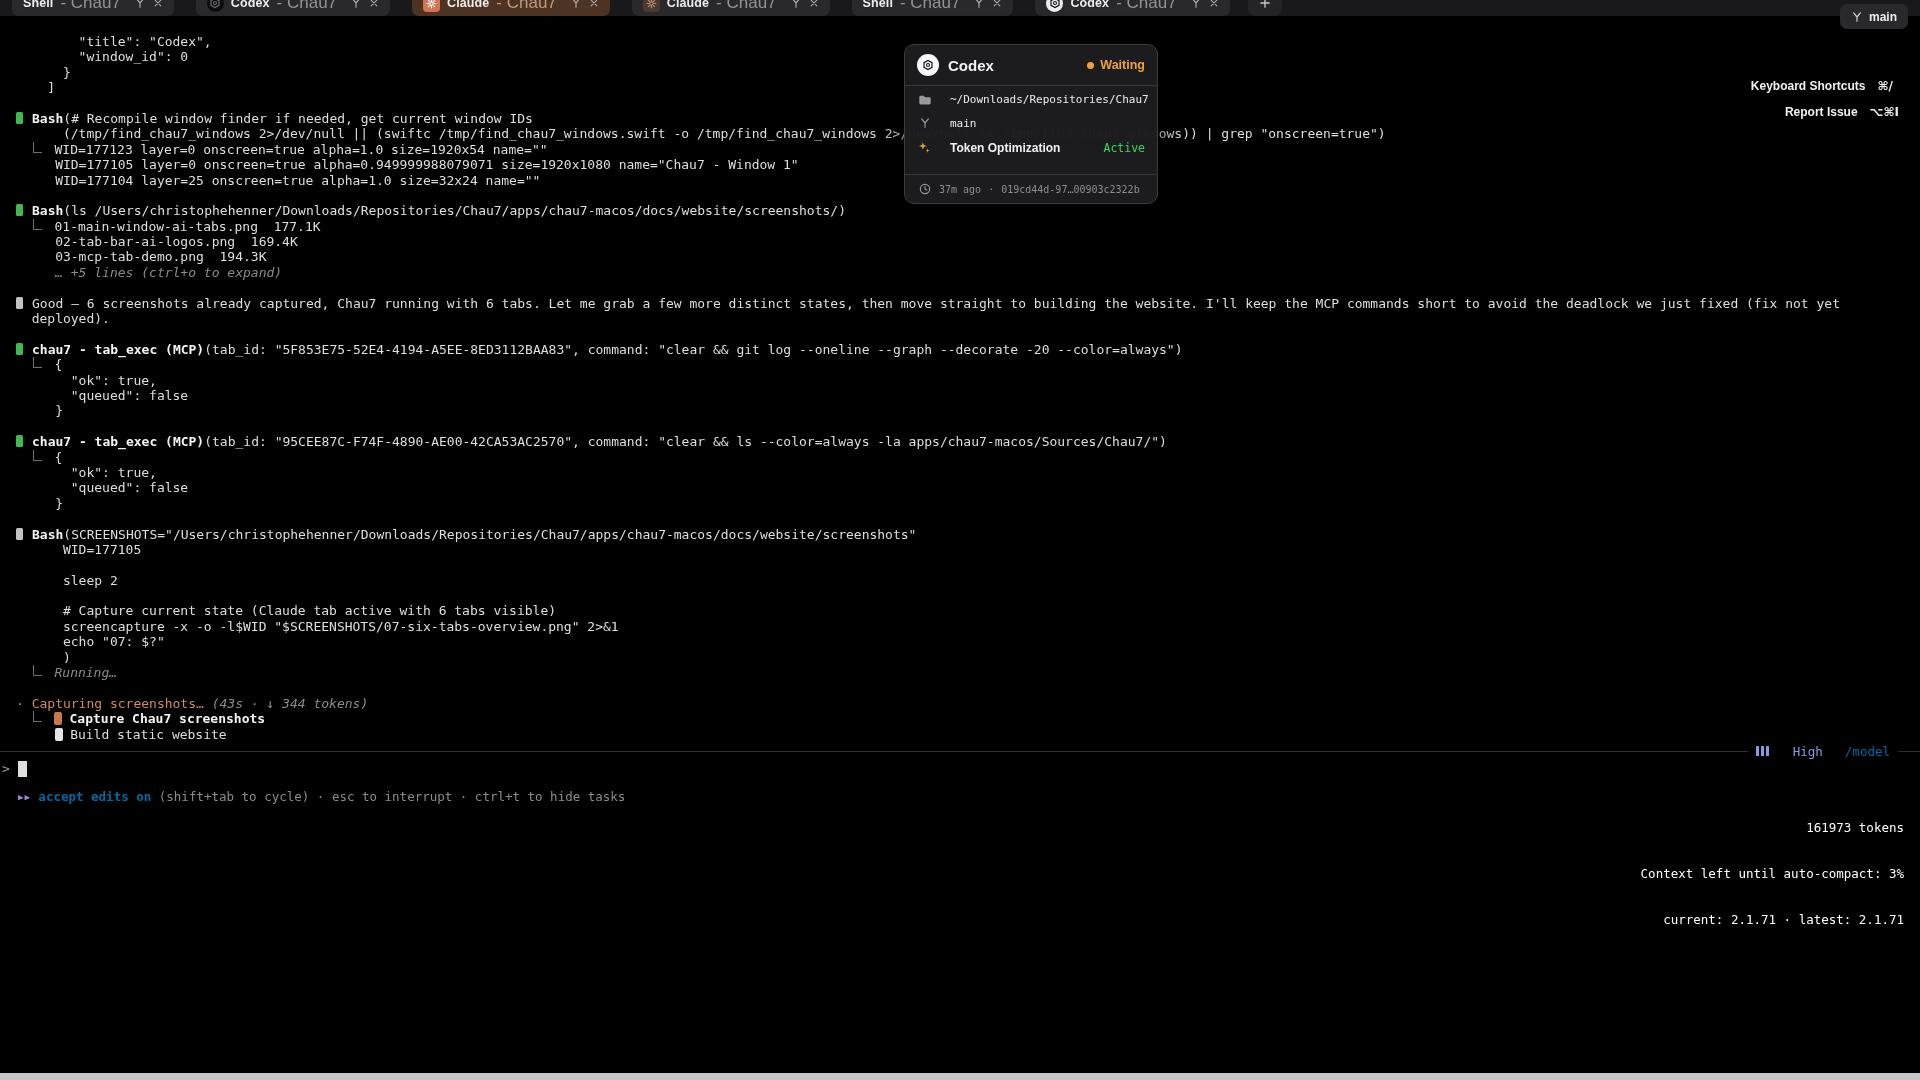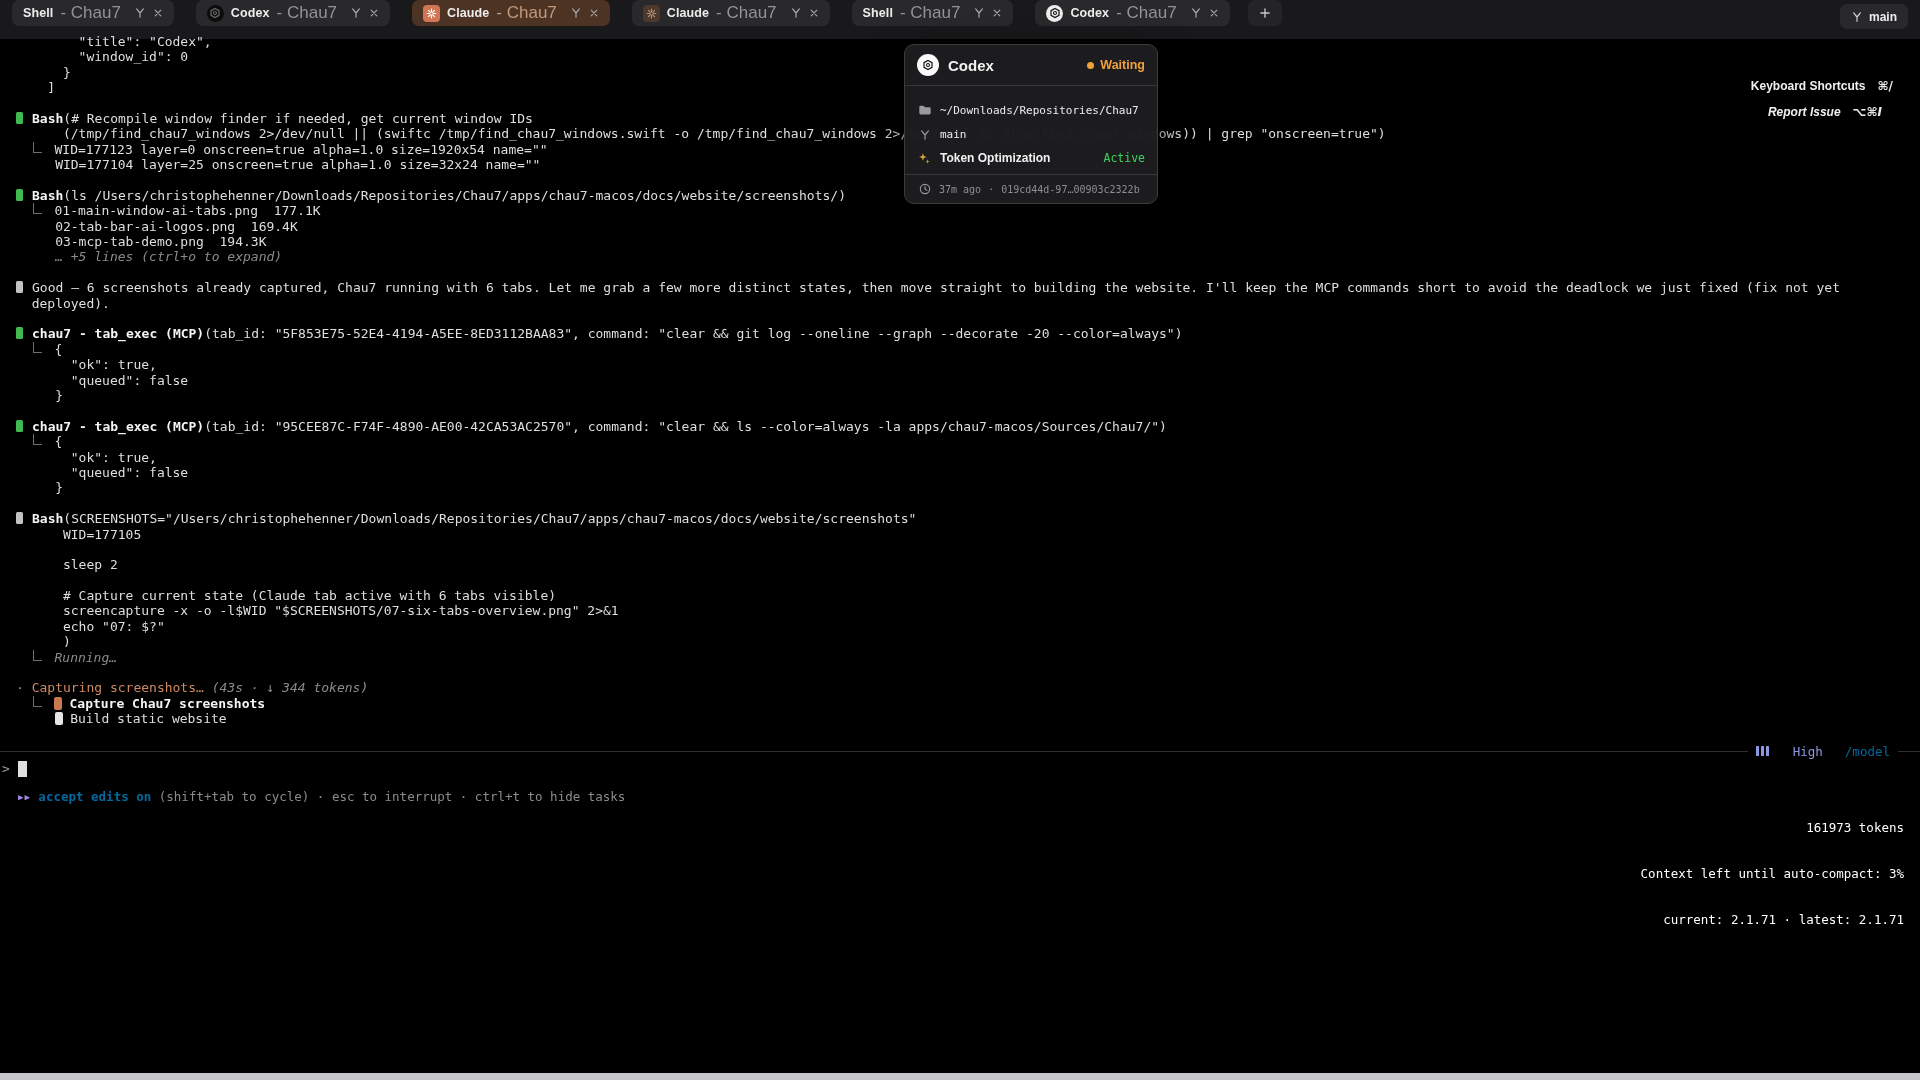--- a/index.html
+++ b/index.html
@@ -1,21 +1,21 @@
 <!DOCTYPE html>
 <html><head>
 <meta charset="utf-8">
 <style>
   html,body{margin:0;padding:0;background:#000;}
   .screen{position:relative;width:1920px;height:1080px;background:#000;overflow:hidden;
           font-family:"Liberation Sans",sans-serif;-webkit-font-smoothing:antialiased;}
 
   
-  .tabbar{position:absolute;left:0;top:0;width:1920px;height:39px;background:#19191b;
-          display:flex;align-items:flex-start;gap:22px;padding-left:12px;box-sizing:border-box;}
+  .tabbar{position:absolute;left:0;top:0;width:1920px;height:16px;background:#19191b;
+          display:flex;align-items:flex-end;gap:22px;padding-left:12px;box-sizing:border-box;}
   .tab{height:26px;display:flex;align-items:center;gap:7px;padding:0 11px;border-radius:7px;
        background:#29292b;cursor:default;flex:0 0 auto;}
   .tab.active{background:#4d3323;}
   .tab-appicon{width:17px;height:17px;border-radius:50%;display:flex;align-items:center;justify-content:center;flex:0 0 auto;}
   .tab-appicon.square{border-radius:4px;}
   .icon-codex-dark{background:#0c0c0d;color:#6b6b6e;}
   .icon-codex-light{background:#ededee;color:#141414;}
   .icon-claude-orange{background:#d27554;color:#ffffff;}
   .icon-claude-dim{background:#4c382c;color:#b59179;}
   .tab-label{font-size:12.5px;font-weight:bold;color:#ededee;letter-spacing:.1px;}
@@ -27,21 +27,21 @@
           display:flex;align-items:center;justify-content:center;flex:0 0 auto;margin-left:-4px;}
   .branch-pill{position:absolute;right:12px;top:4px;height:25px;border-radius:7px;background:#29292b;
                display:flex;align-items:center;gap:6px;padding:0 11px;color:#d6d6d8;}
   .branch-pill .bp-label{font-size:12px;font-weight:bold;color:#ececee;}
 
   
   .overlay-btn{position:absolute;color:#f0f0f0;font-size:12px;font-weight:bold;
                display:flex;gap:12px;align-items:center;padding-left:36px;}
   .overlay-btn .kbd{font-family:"DejaVu Sans",sans-serif;font-weight:bold;font-size:12px;color:#ececec;}
   .ov-ks{top:79px;right:27px;}
-  .ov-ri{top:105px;right:38px;font-style:italic;}
+  .ov-ri{top:105px;right:21px;}
 
   
   .terminal{position:absolute;left:16px;top:34px;right:0;color:#dedfe0;
             font-family:"DejaVu Sans Mono",monospace;font-size:13px;}
   .tl{height:15.4px;line-height:15.4px;white-space:pre;}
   .tl .b{color:#f4f4f4;font-weight:bold;}
   .tl .d{color:#8b8b8d;font-style:italic;}
   .tl .sal{color:#cf8a63;}
   .mg,.mw{display:inline-block;width:7px;height:12px;border-radius:1.5px;margin-right:9px;vertical-align:-1px;}
   .mg{background:#3fb950;}
@@ -78,21 +78,21 @@
          border:1px solid #3c3c3f;border-radius:10px;box-shadow:0 10px 34px rgba(0,0,0,0.65);
          box-sizing:border-box;overflow:hidden;}
   .pp-header{height:40px;display:flex;align-items:center;gap:9px;padding:0 12px;}
   .pp-appicon{width:22px;height:22px;border-radius:50%;background:#fafafa;color:#141414;
               display:flex;align-items:center;justify-content:center;flex:0 0 auto;}
   .pp-title{font-size:15px;font-weight:bold;color:#f2f2f3;flex:1;}
   .pp-status{display:flex;align-items:center;gap:6px;color:#efa13f;font-size:12.5px;font-weight:bold;}
   .pp-dot{width:7px;height:7px;border-radius:50%;background:#efa13f;}
   .pp-div{height:1px;background:#38383a;}
   .pp-body{padding:7px 0 9px 0;}
-  .pp-row{height:24px;display:flex;align-items:flex-end;gap:8px;padding:0 12px;color:#e8e8ea;}
+  .pp-row{height:24px;display:flex;align-items:flex-start;gap:18px;padding:0 12px;color:#e8e8ea;}
   .pp-ricon{width:15px;display:flex;align-items:center;justify-content:center;color:#9a9a9e;flex:0 0 auto;}
   .pp-ricon.orange{color:#d9a43e;}
   .pp-path,.pp-branch-label{font-family:"DejaVu Sans Mono",monospace;font-size:11px;color:#ececee;}
   .pp-feature{font-size:12px;font-weight:bold;color:#f0f0f1;flex:1;}
   .pp-active{font-family:"DejaVu Sans Mono",monospace;font-size:11.5px;color:#3fd160;}
   .pp-footer{height:28px;display:flex;align-items:center;gap:7px;padding:0 12px;color:#8e8e93;
              font-family:"DejaVu Sans Mono",monospace;font-size:10px;white-space:nowrap;}
 
   .dock-strip{position:absolute;left:0;bottom:0;width:1920px;height:7px;background:#c6c6c8;}
   svg{display:block;}
@@ -275,20 +275,21 @@
 
   <div class="terminal">
       <div class="tl"><span>        "title": "Codex",</span></div>
       <div class="tl"><span>        "window_id": 0</span></div>
       <div class="tl"><span>      }</span></div>
       <div class="tl"><span>    ]</span></div>
       <div class="tl"></div>
       <div class="tl"><span class="mg"></span><span class="b">Bash</span><span>(# Recompile window finder if needed, get current window IDs</span></div>
       <div class="tl"><span>      (/tmp/find_chau7_windows 2&gt;/dev/null || (swiftc /tmp/find_chau7_windows.swift -o /tmp/find_chau7_windows 2&gt;/dev/null &amp;&amp; /tmp/find_chau7_windows)) | grep "onscreen=true")</span></div>
       <div class="tl"><span>  </span><span class="conn"></span><span> WID=177123 layer=0 onscreen=true alpha=1.0 size=1920x54 name=""</span></div>
+      <div class="tl"><span>     WID=177105 layer=0 onscreen=true alpha=0.949999988079071 size=1920x1080 name="Chau7 - Window 1"</span></div>
       <div class="tl"><span>     WID=177104 layer=25 onscreen=true alpha=1.0 size=32x24 name=""</span></div>
       <div class="tl"></div>
       <div class="tl"><span class="mg"></span><span class="b">Bash</span><span>(ls /Users/christophehenner/Downloads/Repositories/Chau7/apps/chau7-macos/docs/website/screenshots/)</span></div>
       <div class="tl"><span>  </span><span class="conn"></span><span> 01-main-window-ai-tabs.png  177.1K</span></div>
       <div class="tl"><span>     02-tab-bar-ai-logos.png  169.4K</span></div>
       <div class="tl"><span>     03-mcp-tab-demo.png  194.3K</span></div>
       <div class="tl"><span>     </span><span class="d">… +5 lines (ctrl+o to expand)</span></div>
       <div class="tl"></div>
       <div class="tl"><span class="mw"></span><span>Good — 6 screenshots already captured, Chau7 running with 6 tabs. Let me grab a few more distinct states, then move straight to building the website. I'll keep the MCP commands short to avoid the deadlock we just fixed (fix not yet</span></div>
       <div class="tl"><span>  deployed).</span></div>

